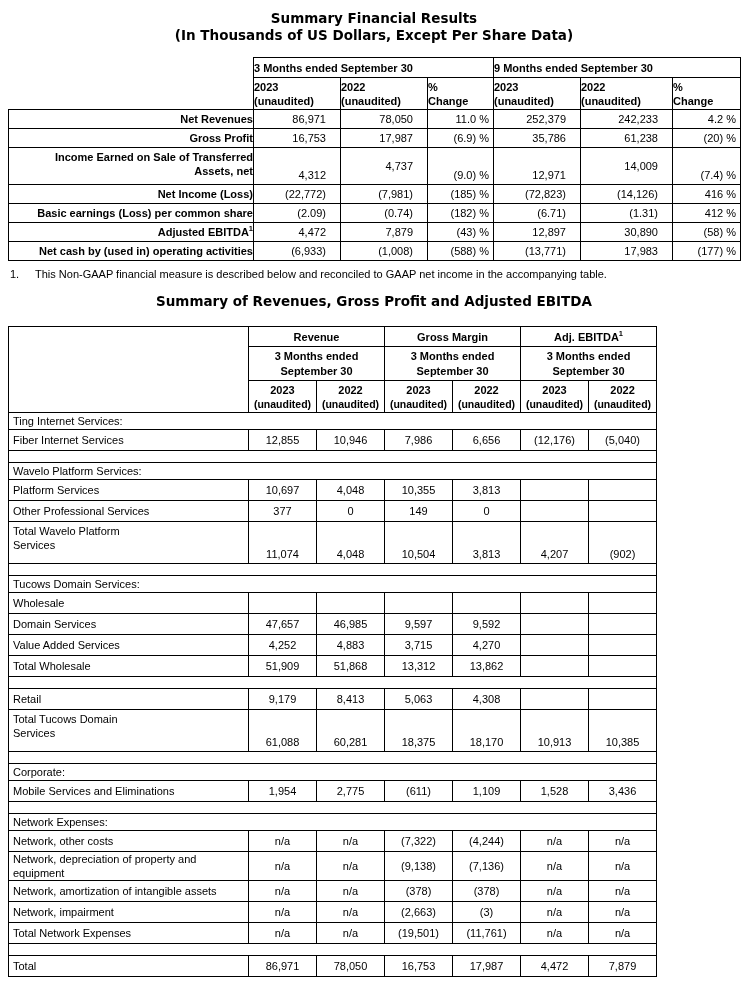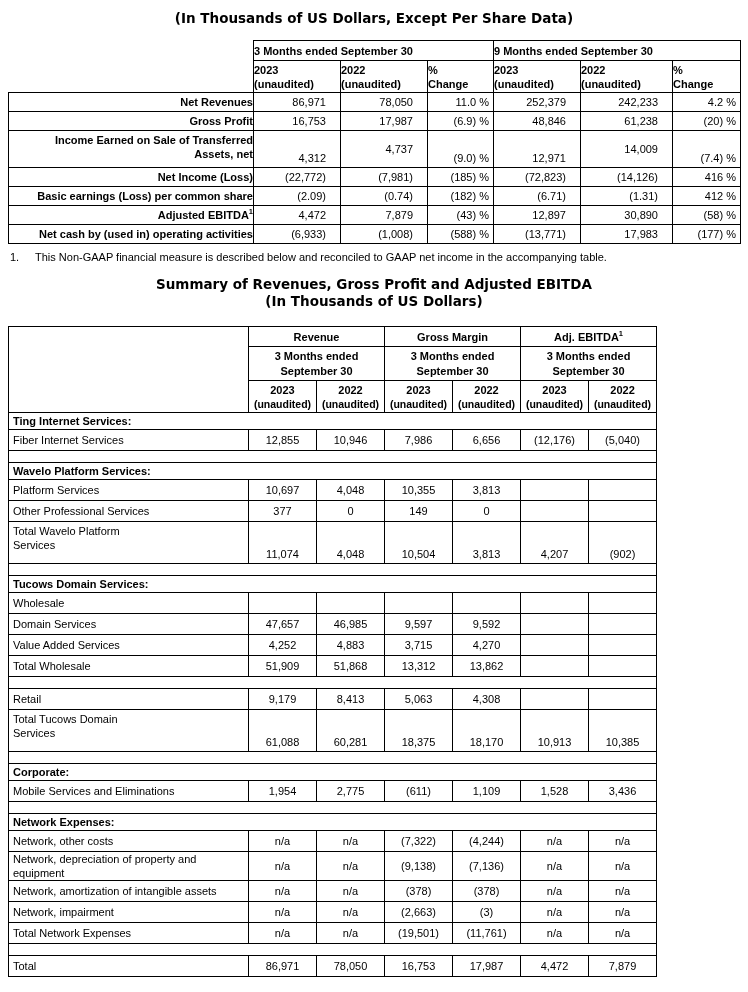--- a/index.html
+++ b/index.html
@@ -58,30 +58,31 @@
   #table2 tr.p { height:34px; }
   #table2 tr.p th { line-height:15px; }
   #table2 tr.y { height:32px; }
   #table2 tr.y th { line-height:14px; font-size:10.5px; }
   #table2 tr.y th .yr { font-size:11px; }
   #table2 tbody tr.data-row { height:21px; }
   #table2 tbody tr.section-row { height:17px; }
   #table2 tbody tr.spacer-row { height:12px; }
   #table2 tbody tr.tall2 { height:42px; }
   #table2 .label2 { text-align:left; padding-left:4px; font-weight:normal; line-height:14px; }
-  #table2 .section-cell { font-weight:bold; text-align:left; padding-left:4px; }
+  #table2 .section-cell { font-weight:normal; text-align:left; padding-left:4px; }
   #table2 .num2 { text-align:center; }
   #table2 tr.tall2 .label2 { vertical-align:top; padding-top:2px; }
   #table2 tr.tall2 .num2 { vertical-align:bottom; padding-bottom:3px; }
   #table2 tr.bold-row td { font-weight:normal; }
 </style>
 </head>
 <body>
 
 <div class="doc-title" id="title1">
+  <div>Summary Financial Results</div>
   <div>(In Thousands of US Dollars, Except Per Share Data)</div>
 </div>
 
 <table id="table1">
   <colgroup>
     <col style="width:245px">
       <col style="width:87px">
       <col style="width:87px">
       <col style="width:66px">
     <col style="width:87px">
@@ -130,21 +131,21 @@
         <td class="num pct">11.0 %</td>
         <td class="num">252,379</td>
         <td class="num">242,233</td>
         <td class="num pct">4.2 %</td>
       </tr>
       <tr>
         <td class="rlabel">Gross Profit</td>
         <td class="num">16,753</td>
         <td class="num">17,987</td>
         <td class="num pct">(6.9) %</td>
-        <td class="num">48,846</td>
+        <td class="num">35,786</td>
         <td class="num">61,238</td>
         <td class="num pct">(20) %</td>
       </tr>
       <tr class="tall">
         <td class="rlabel">
           <div>Income Earned on Sale of Transferred</div>
           <div>Assets, net</div>
         </td>
         <td class="num vbot">4,312</td>
         <td class="num vmid">4,737</td>
@@ -191,21 +192,20 @@
       </tr>
     </tbody>
 </table>
 
 <div class="footnote" id="footnote1">
   <span class="fn-num">1.</span><span>This Non-GAAP financial measure is described below and reconciled to GAAP net income in the accompanying table.</span>
 </div>
 
 <div class="doc-title" id="title2">
   <div>Summary of Revenues, Gross Profit and Adjusted EBITDA</div>
-  <div>(In Thousands of US Dollars)</div>
 </div>
 
 <table id="table2">
   <colgroup>
     <col style="width:240px">
       <col style="width:68px">
       <col style="width:68px">
       <col style="width:68px">
     <col style="width:68px">
       <col style="width:68px">

